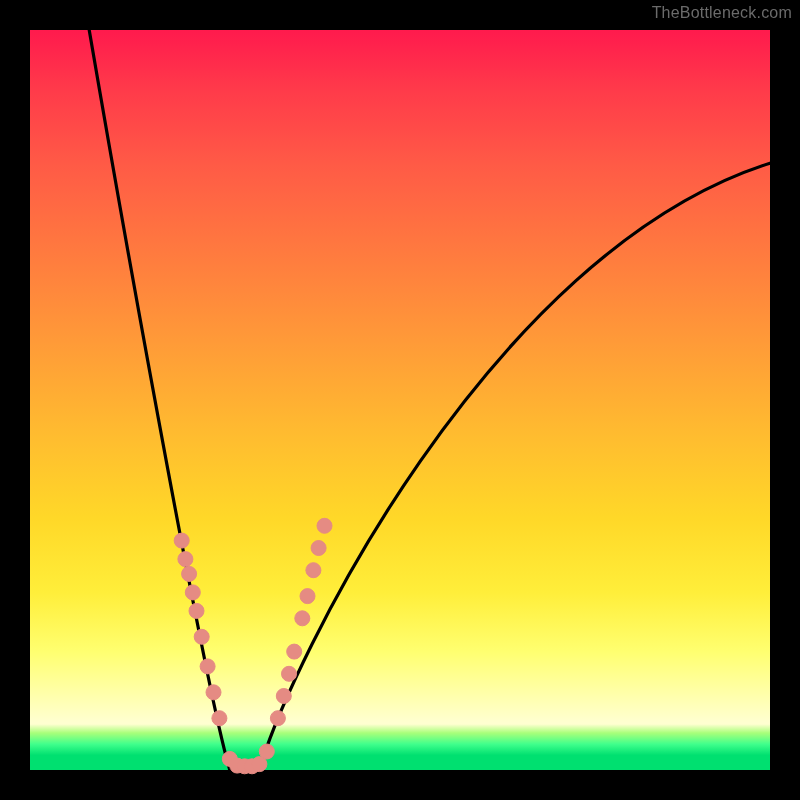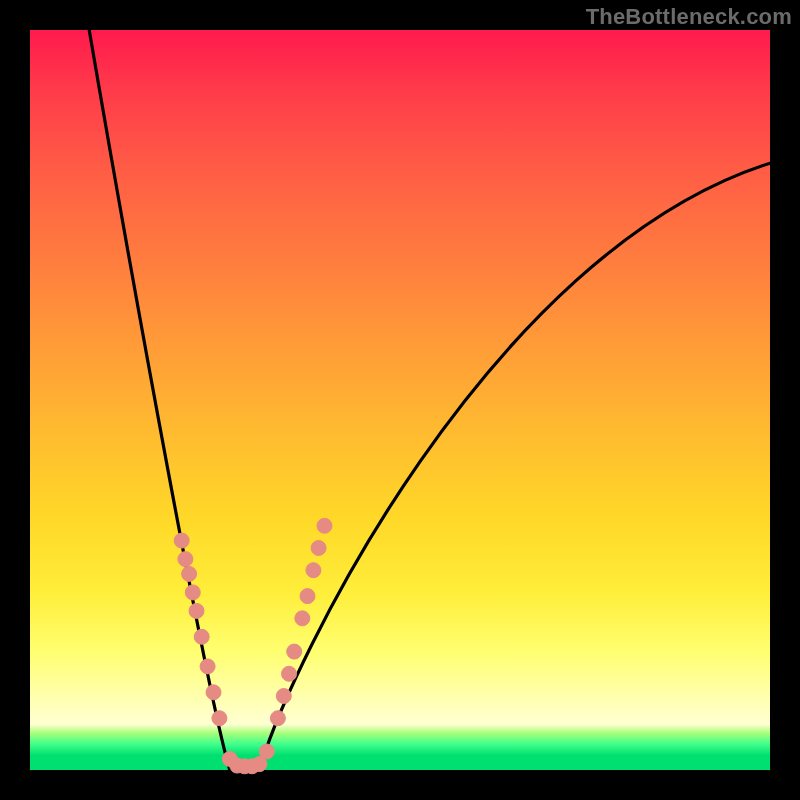--- a/index.html
+++ b/index.html
@@ -43,22 +43,22 @@
       #40ff8c 96.5%,
       #00e070 98%,
       #00e070 100%
     );
   }
   .watermark {
     position: absolute;
     top: 4px;
     right: 8px;
     color: #6b6b6b;
-    font-size: 22px;
-    font-weight: 700;
+    font-size: 16px;
+    font-weight: 400;
     letter-spacing: 0.2px;
   }
   svg.curve {
     position: absolute;
     left: 0;
     top: 0;
     width: 740px;
     height: 740px;
     overflow: visible;
   }

